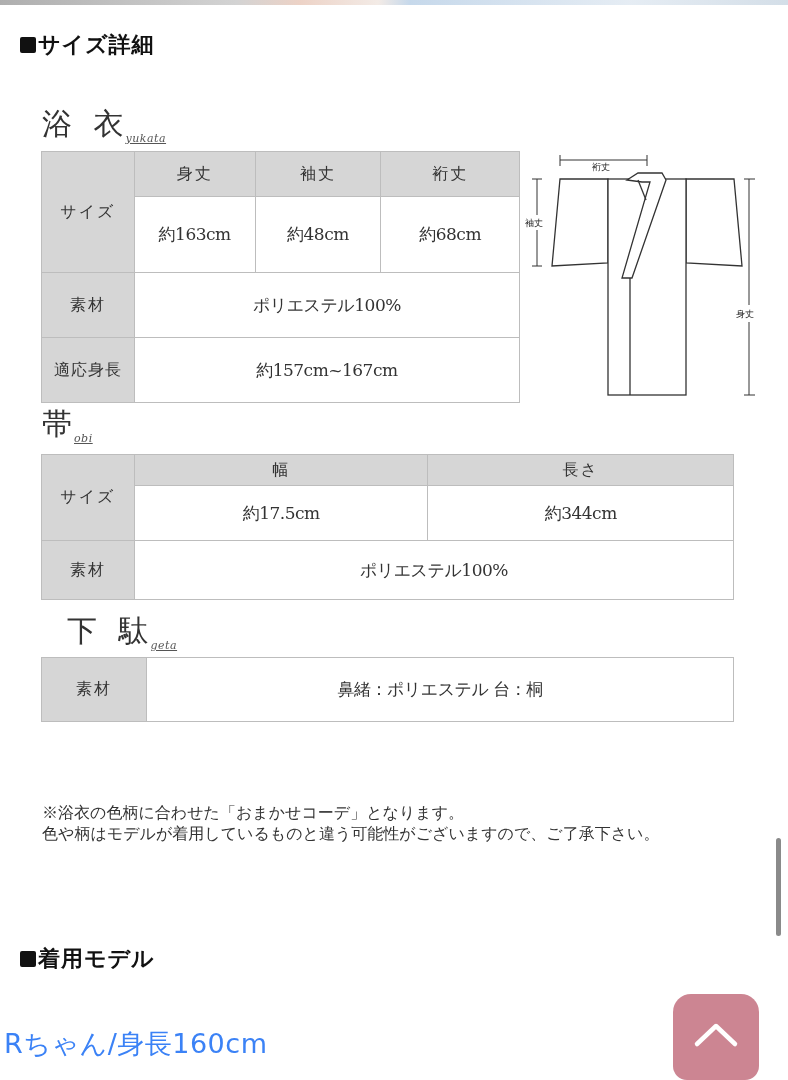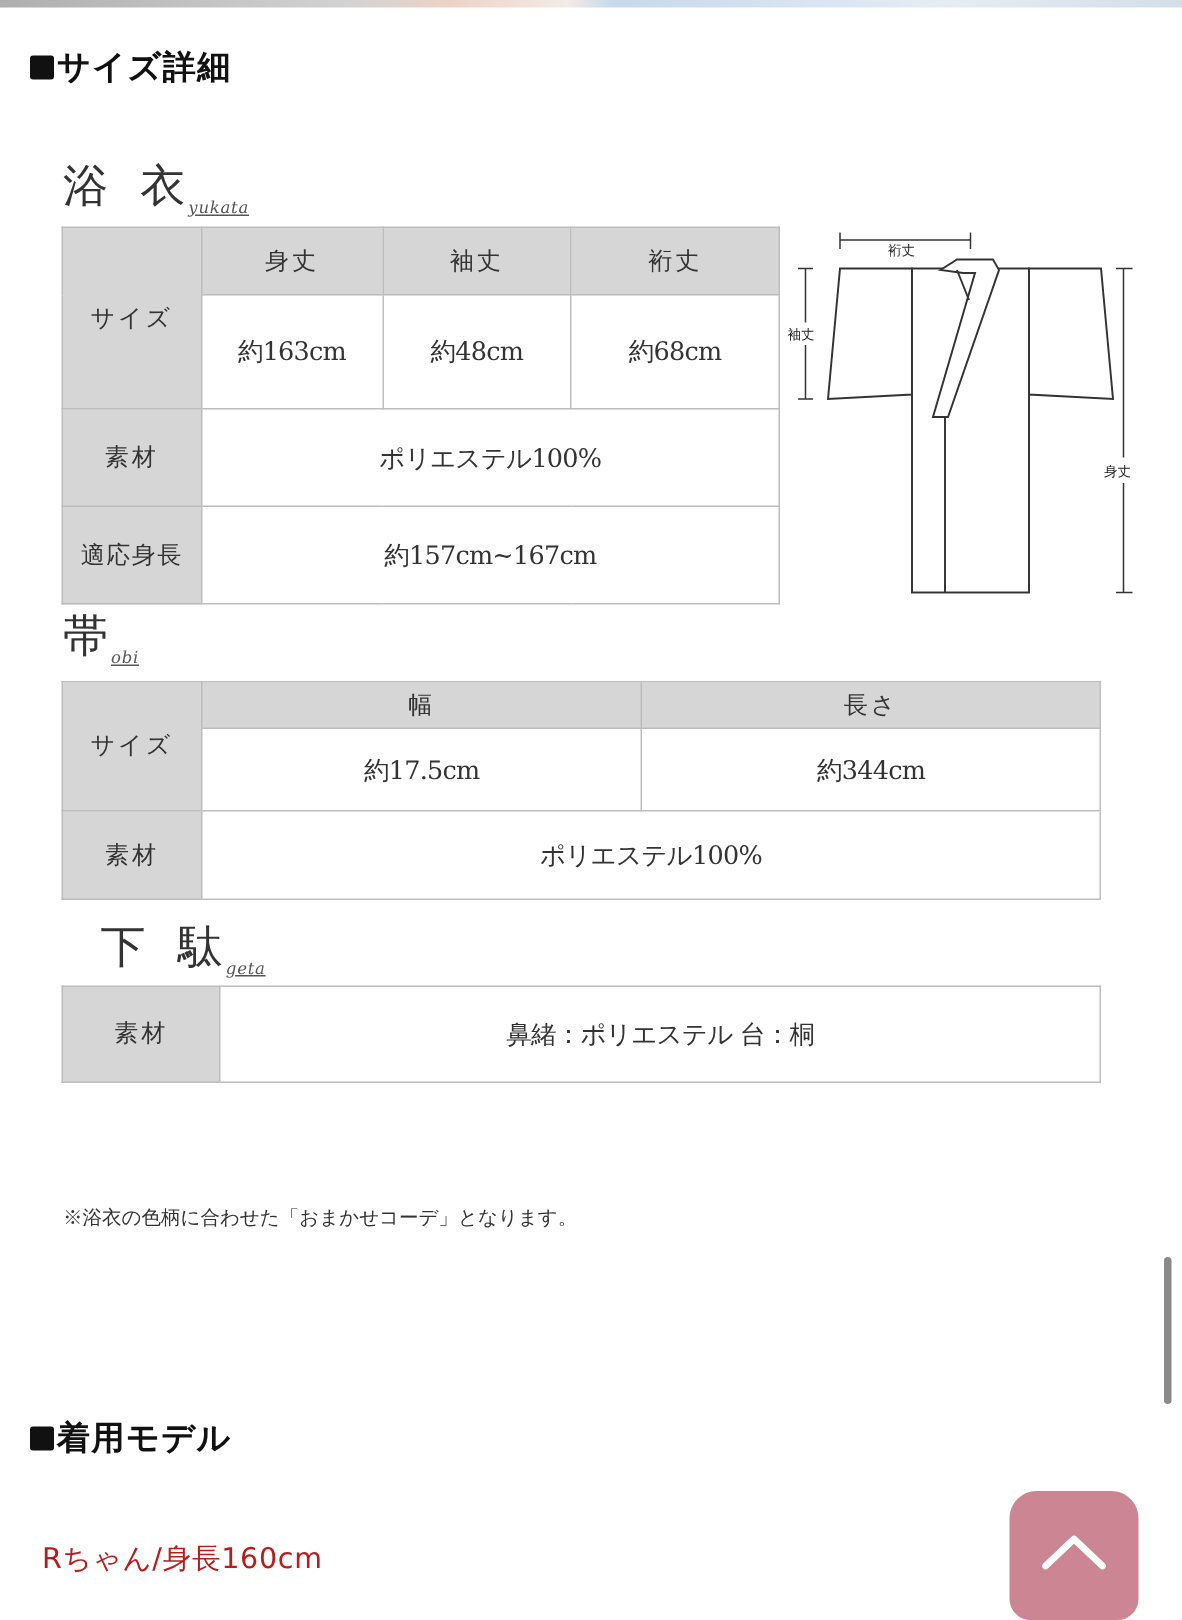--- a/index.html
+++ b/index.html
@@ -31,27 +31,27 @@
       position: absolute; border-collapse: collapse; font-family: "DejaVu Serif", serif; color: #333;
     }
     table.spec td {
       border: 1.5px solid #bdbdbd; text-align: center; vertical-align: middle; font-size: 17px;
     }
     table.spec td.hd { background: #d6d6d6; font-size: 16px; letter-spacing: 2px; }
     table.spec td.lab { background: #d6d6d6; font-size: 16px; letter-spacing: 2px; }
     table.spec td.val { background: #fff; letter-spacing: -0.5px; }
 
     .note {
-      position: absolute; left: 42px; font-family: "DejaVu Serif", serif; font-size: 13px; color: #333; line-height: 21px;
+      position: absolute; left: 42px; font-family: "DejaVu Serif", serif; font-size: 16px; color: #333; line-height: 21px;
     }
 
     .diagram { position: absolute; left: 520px; top: 150px; width: 268px; height: 260px; }
     .diagram text { font-family: "DejaVu Sans", sans-serif; font-size: 9px; fill: #222; }
 
-    .model-text { position: absolute; left: 28px; top: 1026px; font-size: 19px; color: #b91c1c; letter-spacing: 0.5px; }
+    .model-text { position: absolute; left: 4px; top: 1026px; font-size: 27px; color: #3b82f6; letter-spacing: 0.5px; }
 
     .scrollbar {
       position: absolute; left: 776px; top: 838px; width: 5px; height: 98px; background: #8a8a8a; border-radius: 3px;
     }
 
     .to-top {
       position: absolute; left: 673px; top: 994px; width: 86px; height: 86px; background: #cc8592;
       border-radius: 18px 18px 14px 14px; cursor: pointer;
     }
     .to-top svg { position: absolute; left: 20px; top: 24px; }
@@ -157,20 +157,21 @@
   <tbody>
   <tr style="height:64px;">
     <td class="lab">素材</td>
     <td class="val">鼻緒：ポリエステル 台：桐</td>
   </tr>
 </tbody>
   </table>
 
 <div class="note" style="top:802px;">
   <div>※浴衣の色柄に合わせた「おまかせコーデ」となります。</div>
+  <div>色や柄はモデルが着用しているものと違う可能性がございますので、ご了承下さい。</div>
 </div>
 
 <h2 class="section-heading" style="top:944px;">
   <span class="sq"></span><span>着用モデル</span>
 </h2>
 
 <div class="model-text">Rちゃん/身長160cm</div>
 
 <div class="scrollbar"></div>
 

